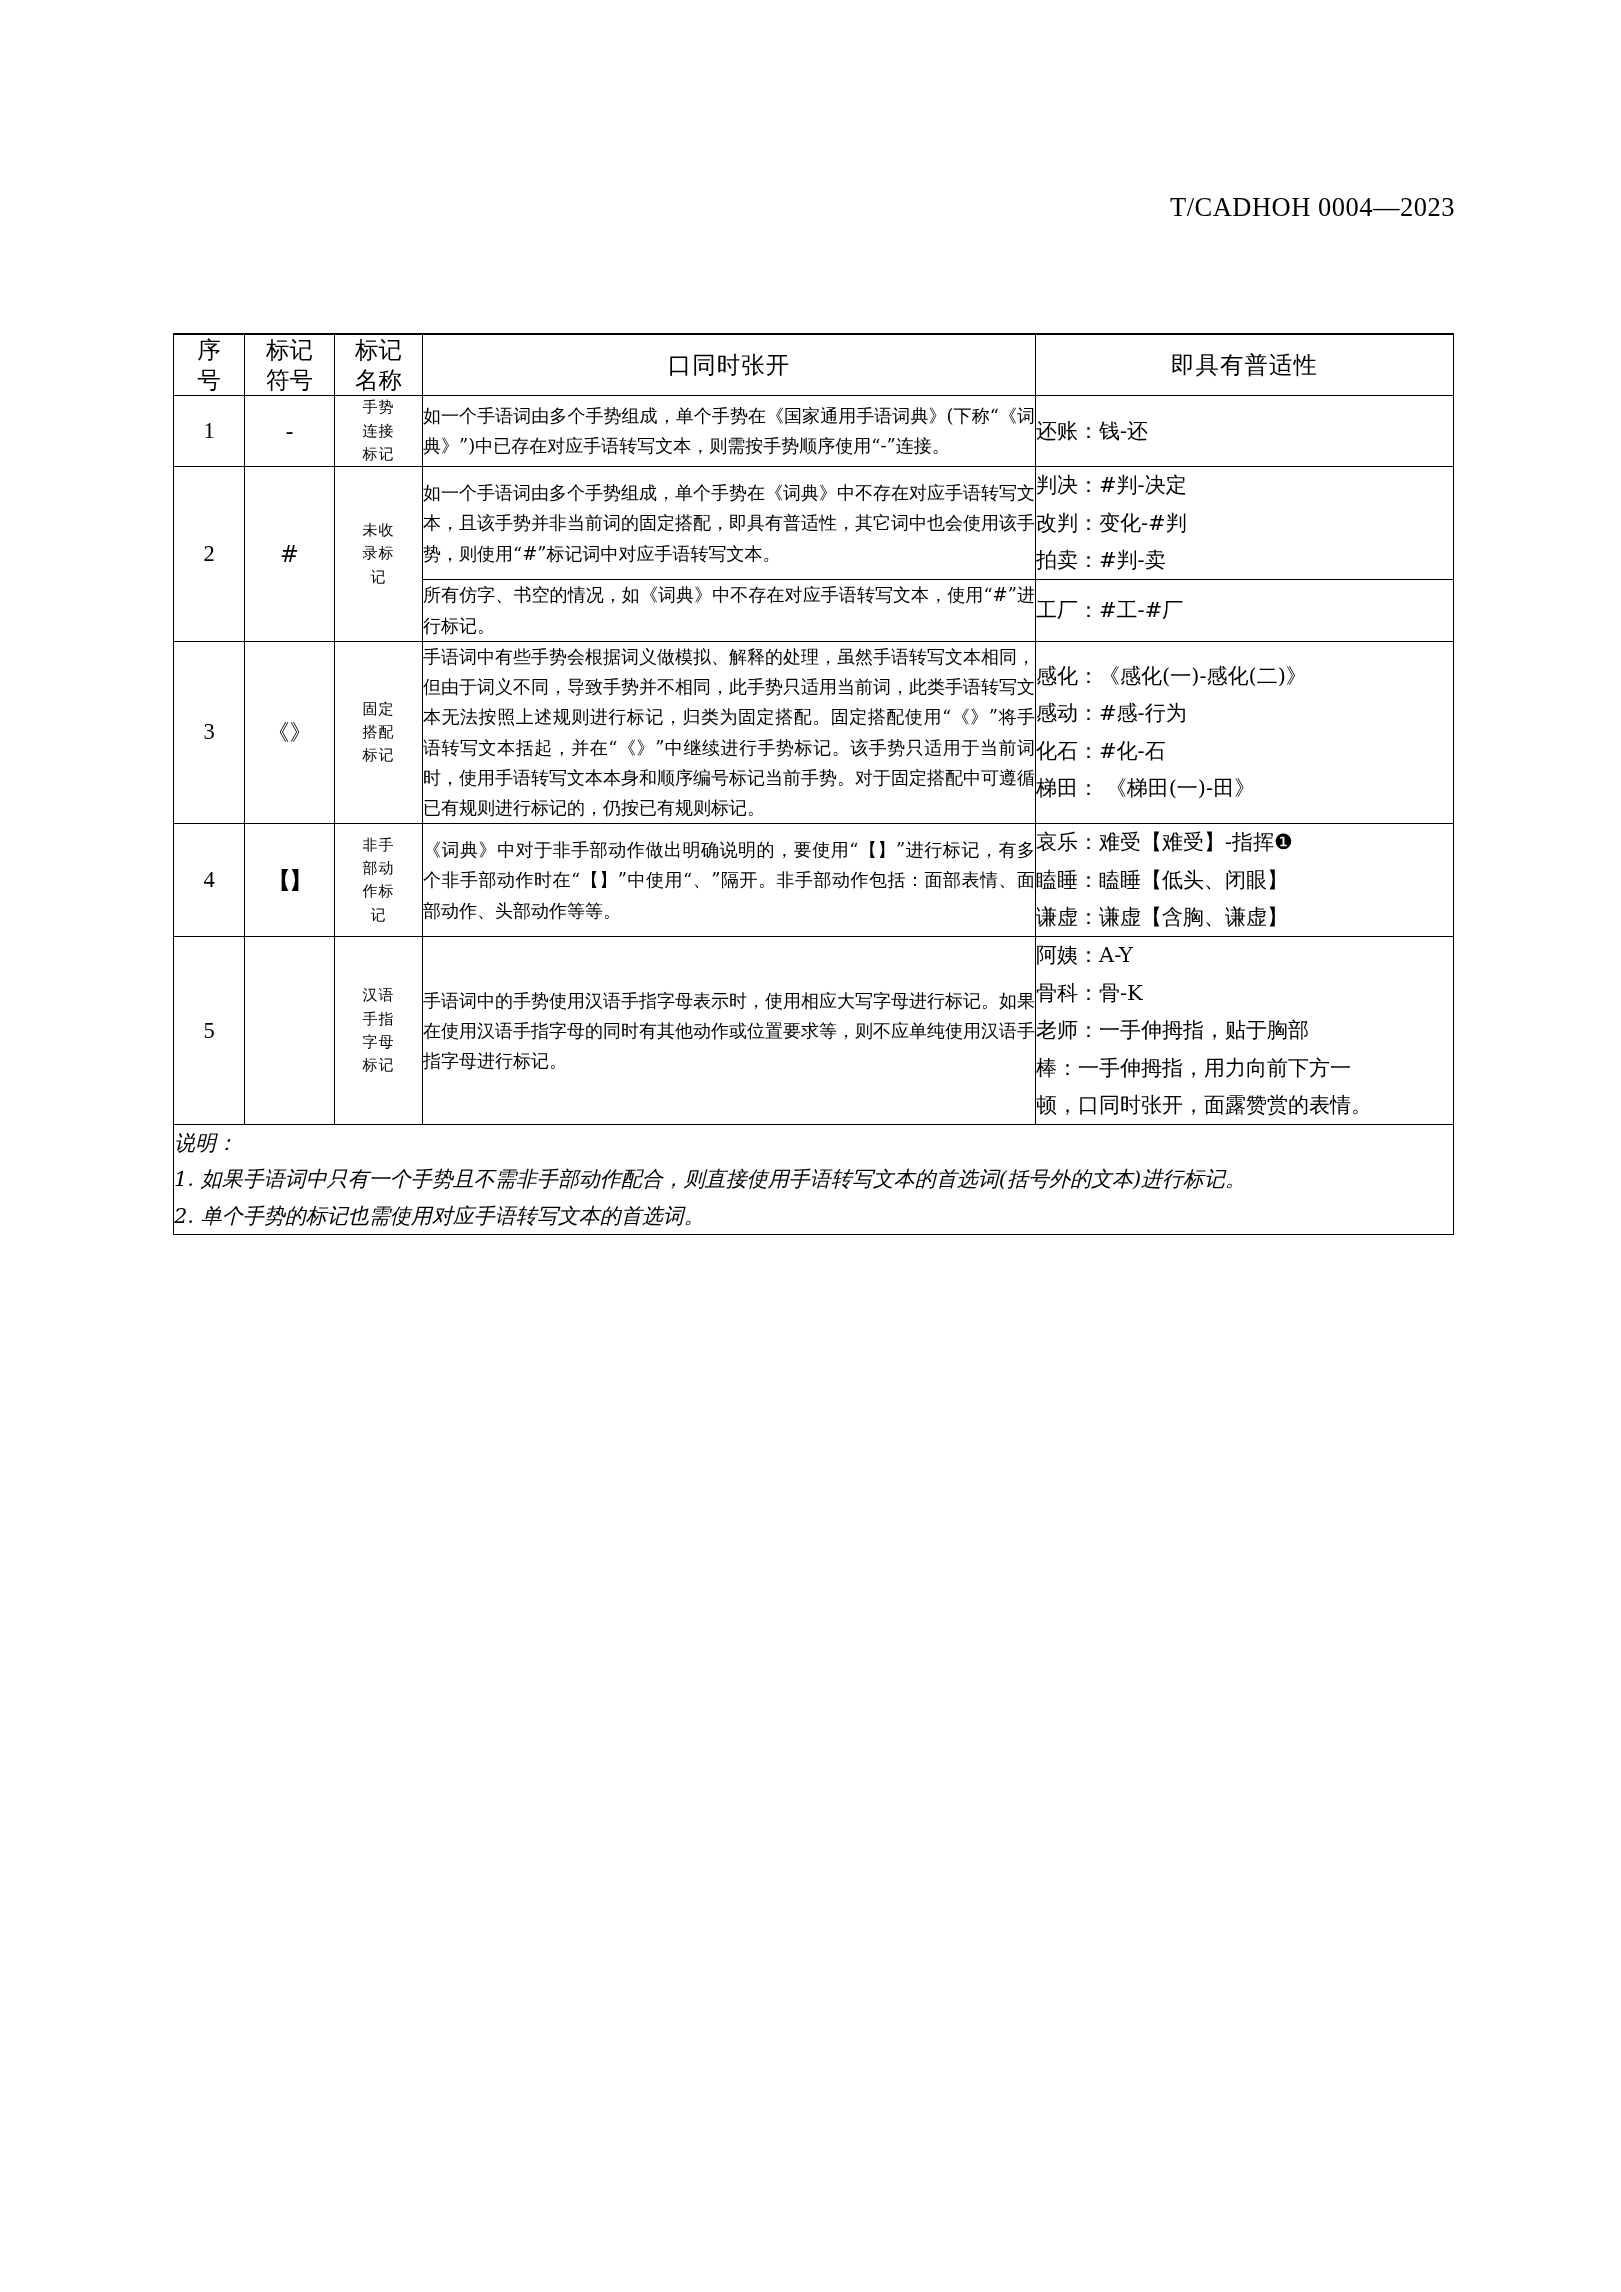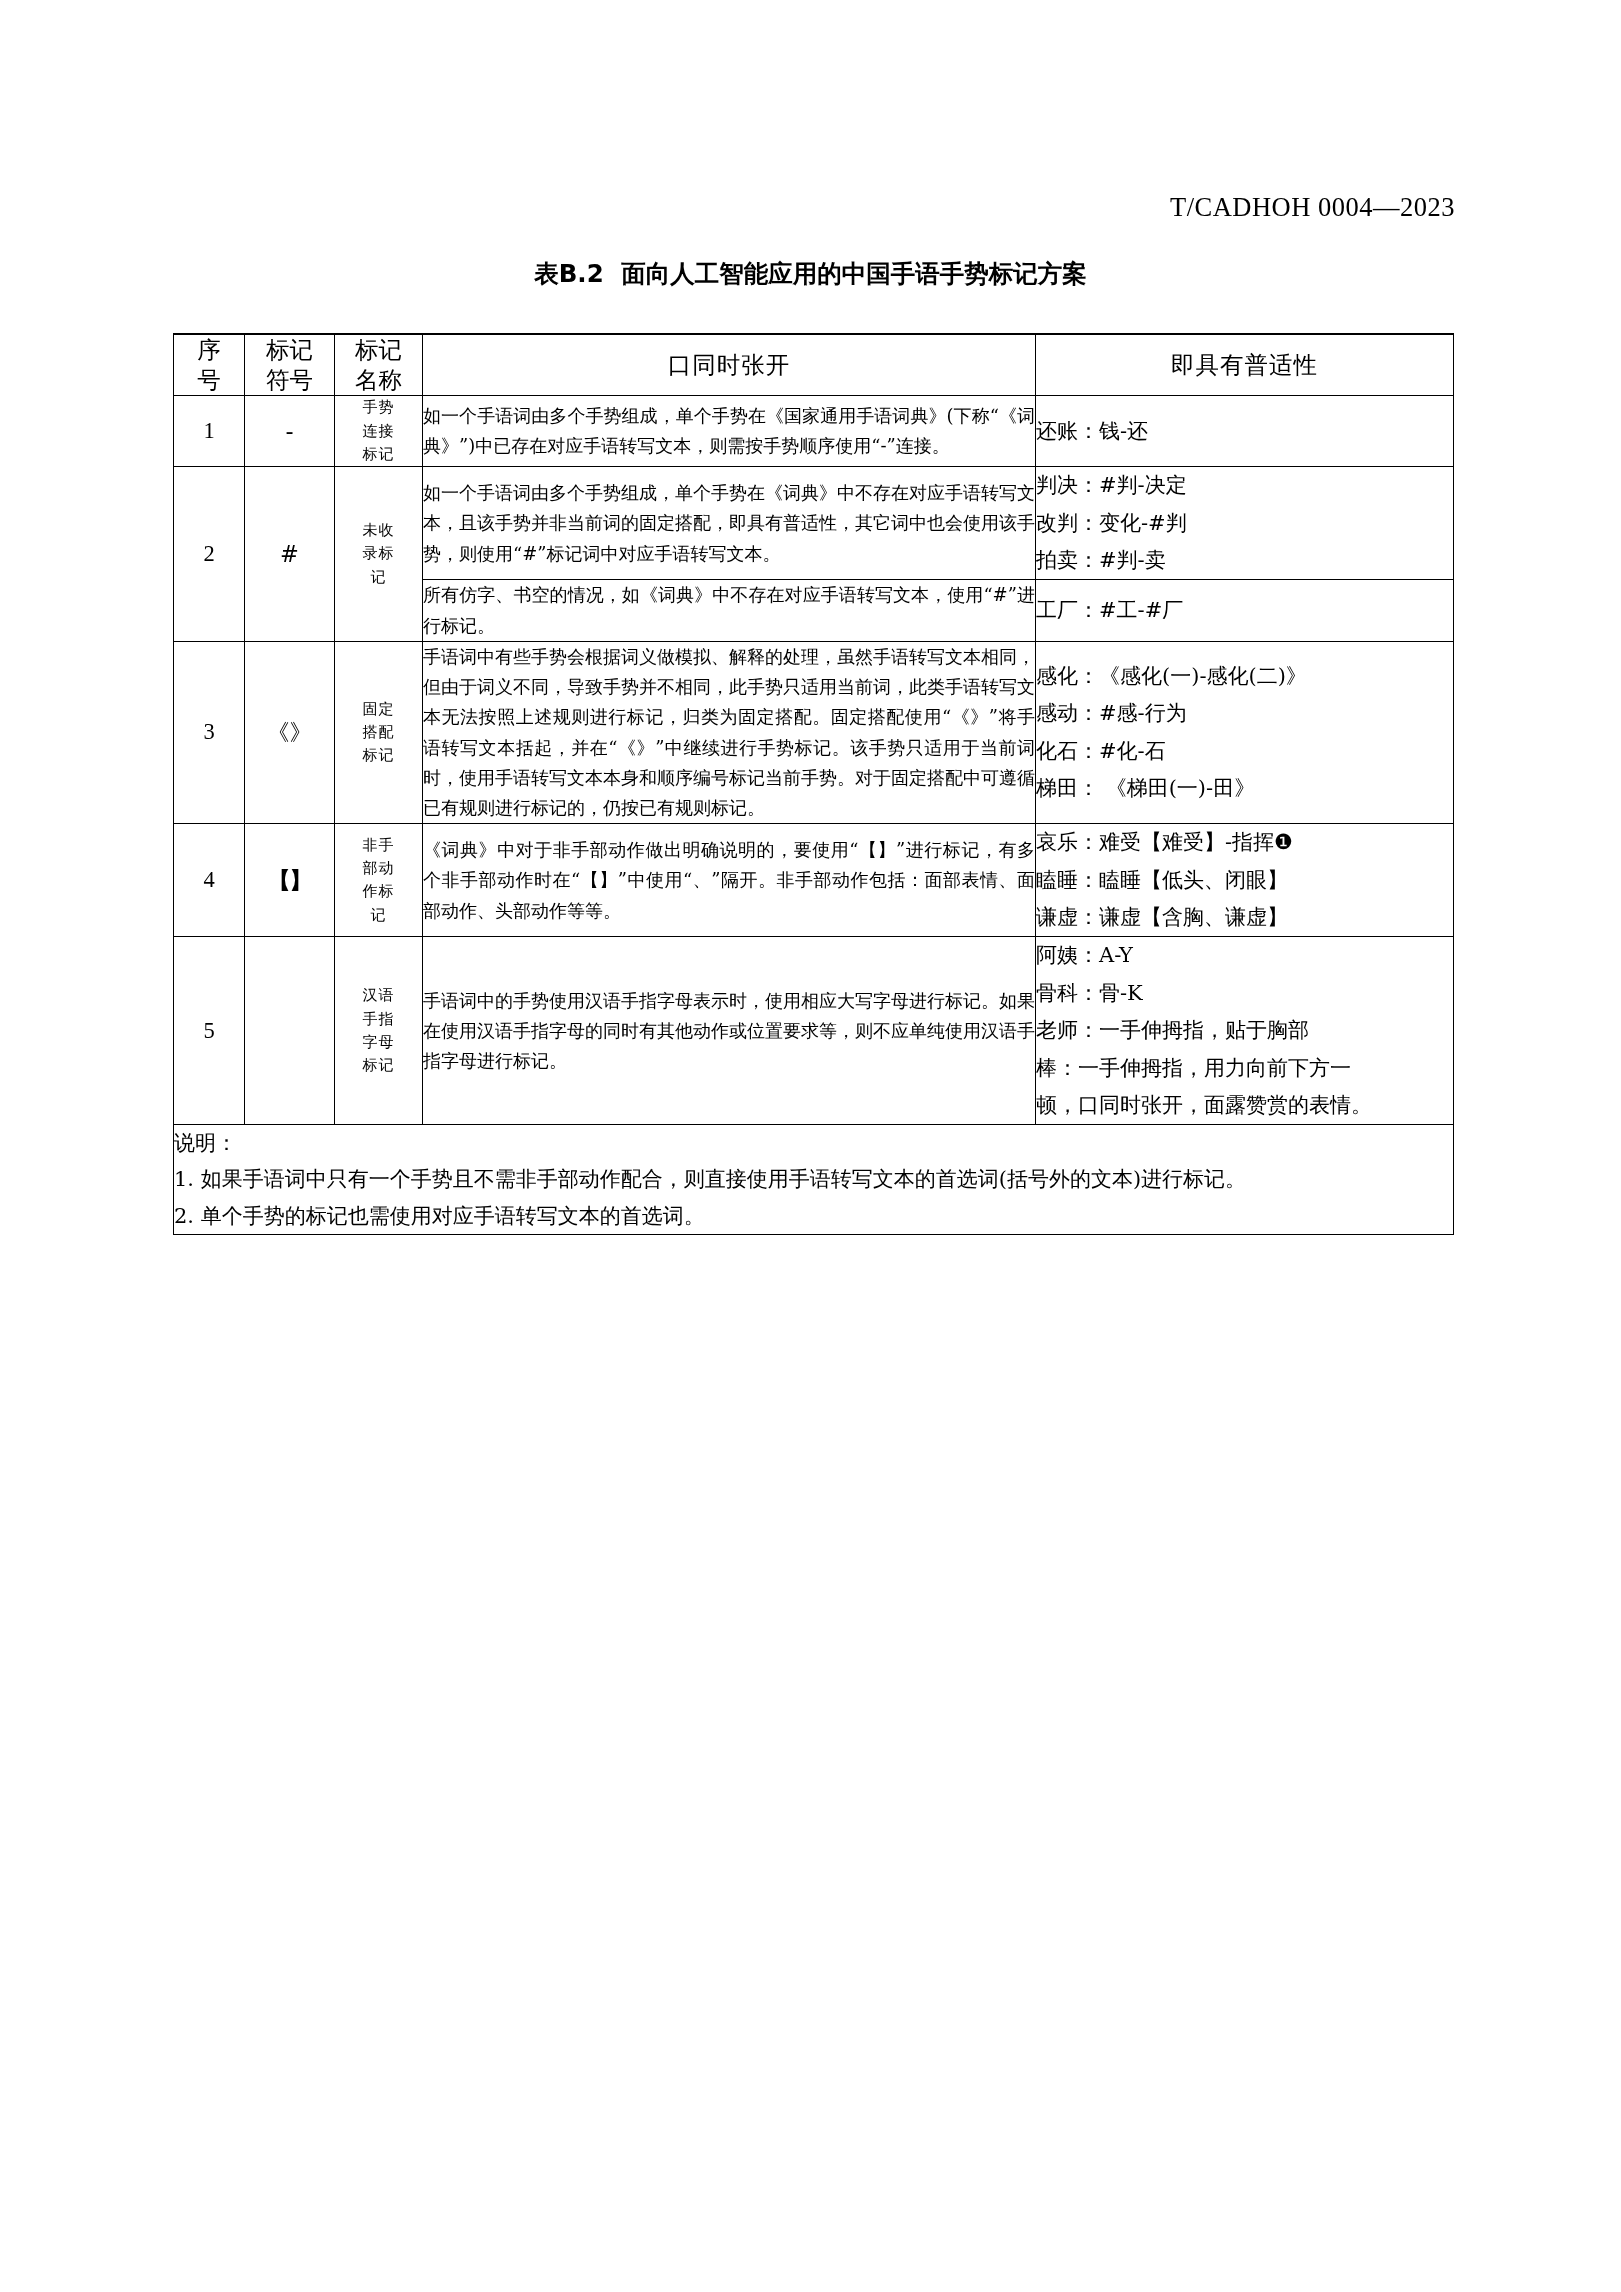--- a/index.html
+++ b/index.html
@@ -130,20 +130,21 @@
   }
   td.ex-cell .ex-line { display: block; white-space: nowrap; }
 
   
   td.notes-cell {
     padding: 11.8px 13.7px 25.5px 15.7px;
     line-height: 1.72;
     font-size: 21px;
     font-family: "DejaVu Serif", "Liberation Serif", serif;
     border-top-width: 2.9px;
+    font-style: italic;
   }
   td.notes-cell .note-title { display: block; }
   td.notes-cell .note-item { display: block; white-space: nowrap; }
 
   
   .page-number {
     position: absolute;
     top: 2064px;
     left: 0;
     width: 1621px;
@@ -152,23 +153,20 @@
     font-family: "Liberation Serif", "DejaVu Serif", serif;
   }
 </style>
 </head>
 <body>
 
 <div class="page">
 
   <div class="doc-header">T/CADHOH  0004—2023</div>
 
-  <div class="table-caption">
-    <span class="cap-num">表B.2</span><span>面向人工智能应用的中国手语手势标记方案</span>
-  </div>
 
   <div class="tbl-wrap">
     <table class="marks">
       <colgroup>
         <col class="c-no">
           <col class="c-sym">
           <col class="c-name">
           <col class="c-desc">
           <col class="c-ex">
       </colgroup>

